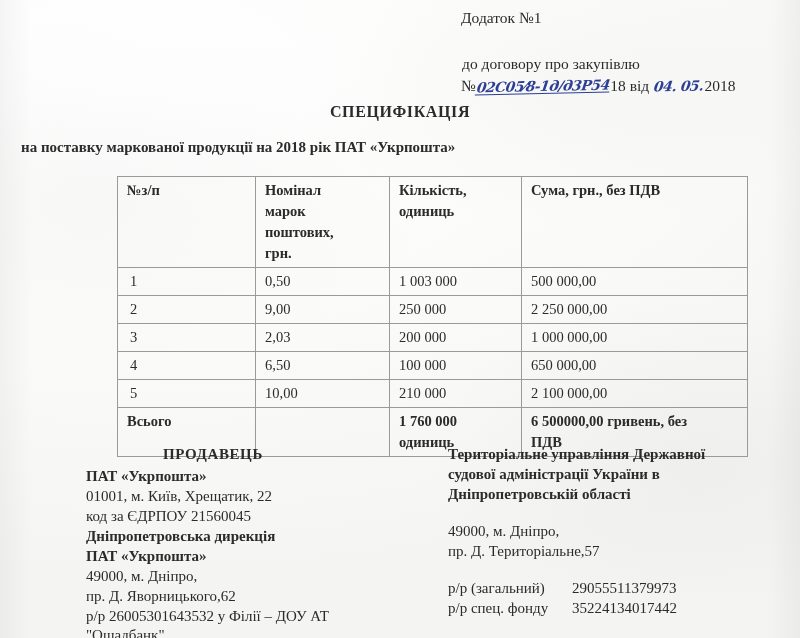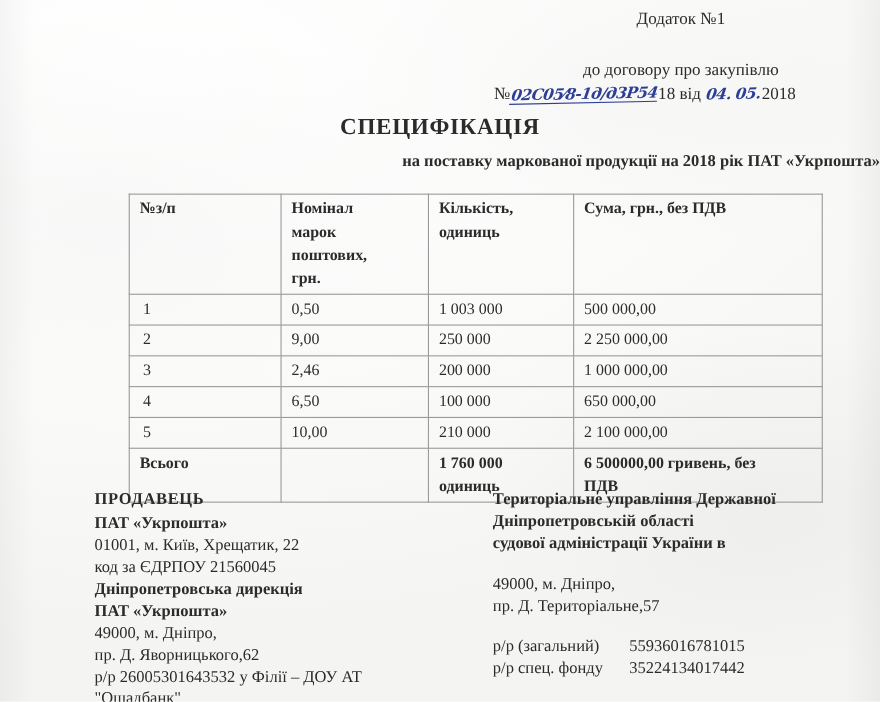--- a/index.html
+++ b/index.html
@@ -38,26 +38,25 @@
   }
 
   .content {
     position: relative;
     z-index: 2;
   }
 
   
   .hdr {
     position: absolute;
-    left: 449px;
+    left: 461px;
     top: 8px;
     width: 340px;
     font-size: 15.5px;
     line-height: 1.30;
-    text-align: center;
   }
   .hdr .annex { margin: 0 0 26px 0; }
   .hdr .contract-line { margin: 1px; white-space: nowrap; }
   .hdr .contract-line2 { margin: 2px 0 0 0; white-space: nowrap; display: flex; align-items: baseline; }
 
   .ink {
     font-family: "DejaVu Serif", serif;
     color: #2d3f95;
     font-style: italic;
     font-weight: 700;
@@ -71,28 +70,28 @@
   }
   .ink.nb { border-bottom: none; }
 
   
   .title {
     position: absolute;
     left: 0; right: 0;
     top: 103px;
     text-align: center;
     font-weight: 700;
-    font-size: 21px;
+    font-size: 16px;
     letter-spacing: .6px;
   }
   .subtitle {
     position: absolute;
     left: 0; right: 0;
     top: 139px;
-    text-align: right;
+    text-align: left;
     font-weight: 700;
     font-size: 15px;
     padding-left: 21px;
   }
 
   
   .spec-table {
     position: absolute;
     left: 117px;
     top: 176px;
@@ -122,21 +121,21 @@
     font-size: 15px;
     line-height: 1.33;
   }
   .party.seller { left: 86px; top: 445px; width: 350px; }
   .party.buyer  { left: 448px; top: 445px; width: 345px; }
   .party .role {
     font-weight: 700;
     letter-spacing: .6px;
     margin: 0 0 2px 0;
   }
-  .party.seller .role { padding-right: 96px; }
+  .party.seller .role { text-align: center; padding-right: 96px; }
   .party .ln { margin: 0; white-space: nowrap; }
   .party .ln.b { font-weight: 700; }
   .party .gap { height: 17px; }
   .acct { display: flex; }
   .acct .lbl { width: 124px; flex: none; }
   .acct .val { white-space: nowrap; }
   .clipped { overflow: hidden; }
 </style>
 </head>
 <body>
@@ -189,21 +188,21 @@
         <td class="c4">500 000,00</td>
       </tr>
       <tr>
         <td class="c1 num-col">2</td>
         <td class="c2">9,00</td>
         <td class="c3">250 000</td>
         <td class="c4">2 250 000,00</td>
       </tr>
       <tr>
         <td class="c1 num-col">3</td>
-        <td class="c2">2,46</td>
+        <td class="c2">2,03</td>
         <td class="c3">200 000</td>
         <td class="c4">1 000 000,00</td>
       </tr>
       <tr>
         <td class="c1 num-col">4</td>
         <td class="c2">6,50</td>
         <td class="c3">100 000</td>
         <td class="c4">650 000,00</td>
       </tr>
       <tr>
@@ -235,29 +234,29 @@
     <p class="ln b">Дніпропетровська дирекція</p>
     <p class="ln b">ПАТ «Укрпошта»</p>
     <p class="ln">49000, м. Дніпро,</p>
     <p class="ln">пр. Д. Яворницького,62</p>
     <p class="ln">р/р 26005301643532 у Філії – ДОУ АТ</p>
     <p class="ln">"Ощадбанк"</p>
   </div>
 
   <div class="party buyer clipped">
     <p class="ln b">Територіальне управління Державної</p>
+    <p class="ln b">судової адміністрації України в</p>
     <p class="ln b">Дніпропетровській області</p>
-    <p class="ln b">судової адміністрації України в</p>
     <div class="gap"></div>
     <p class="ln">49000, м. Дніпро,</p>
     <p class="ln">пр. Д. Територіальне,57</p>
     <div class="gap"></div>
     <div class="ln acct">
       <span class="lbl">р/р (загальний)</span>
-      <span class="val">55936016781015</span>
+      <span class="val">29055511379973</span>
     </div>
     <div class="ln acct">
       <span class="lbl">р/р спец. фонду</span>
       <span class="val">35224134017442</span>
     </div>
 
   </div>
 
 </div>
 

